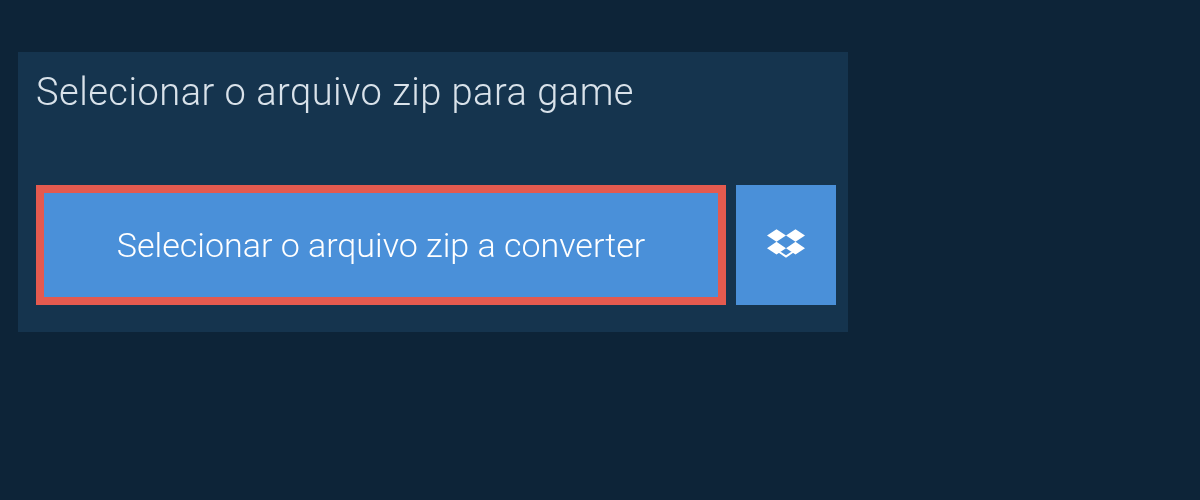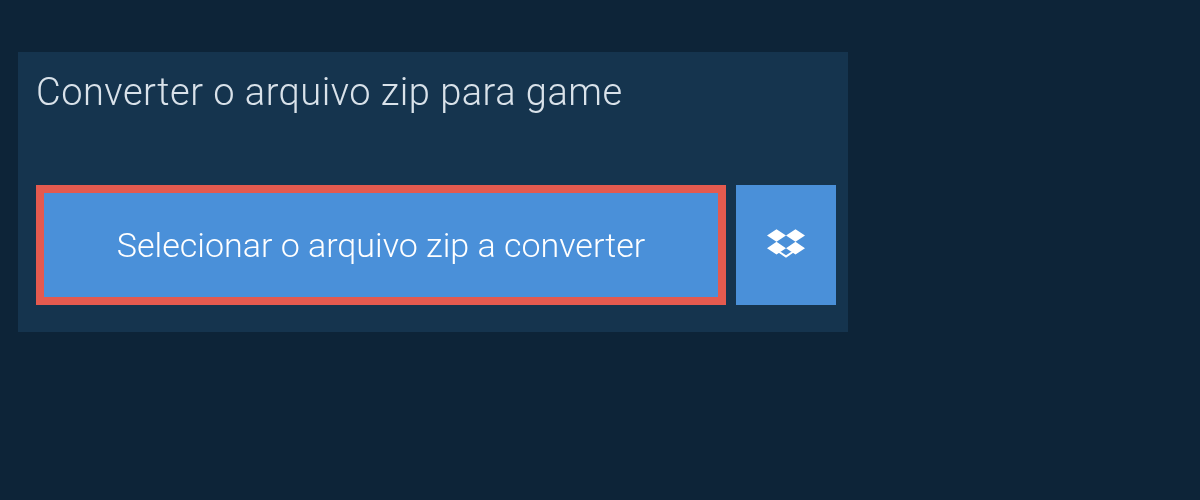--- a/index.html
+++ b/index.html
@@ -72,21 +72,21 @@
       height: 38px;
       fill: #ffffff;
     }
   </style>
 </head>
 <body>
 
 <div class="panel"></div>
 
 <div class="header-tab">
-  <div class="header-title">Converter o arquivo zip para game</div>
+  <div class="header-title">Selecionar o arquivo zip para game</div>
 </div>
 
 <div class="button-row">
   <div class="select-button">
     <span>Selecionar o arquivo zip a converter</span>
   </div>
   <div class="dropbox-button">
     <svg class="dropbox-icon" viewBox="0 0 24 24">
       <path d="M6 2L0 6l6 4-6 4 6 4 6-4 6 4 6-4-6-4 6-4-6-4-6 4-6-4zm6 4l6 4-6 4-6-4 6-4zm0 12.5l-6-4v1.5l6 4 6-4V14.5l-6 4z"></path>
     </svg>

